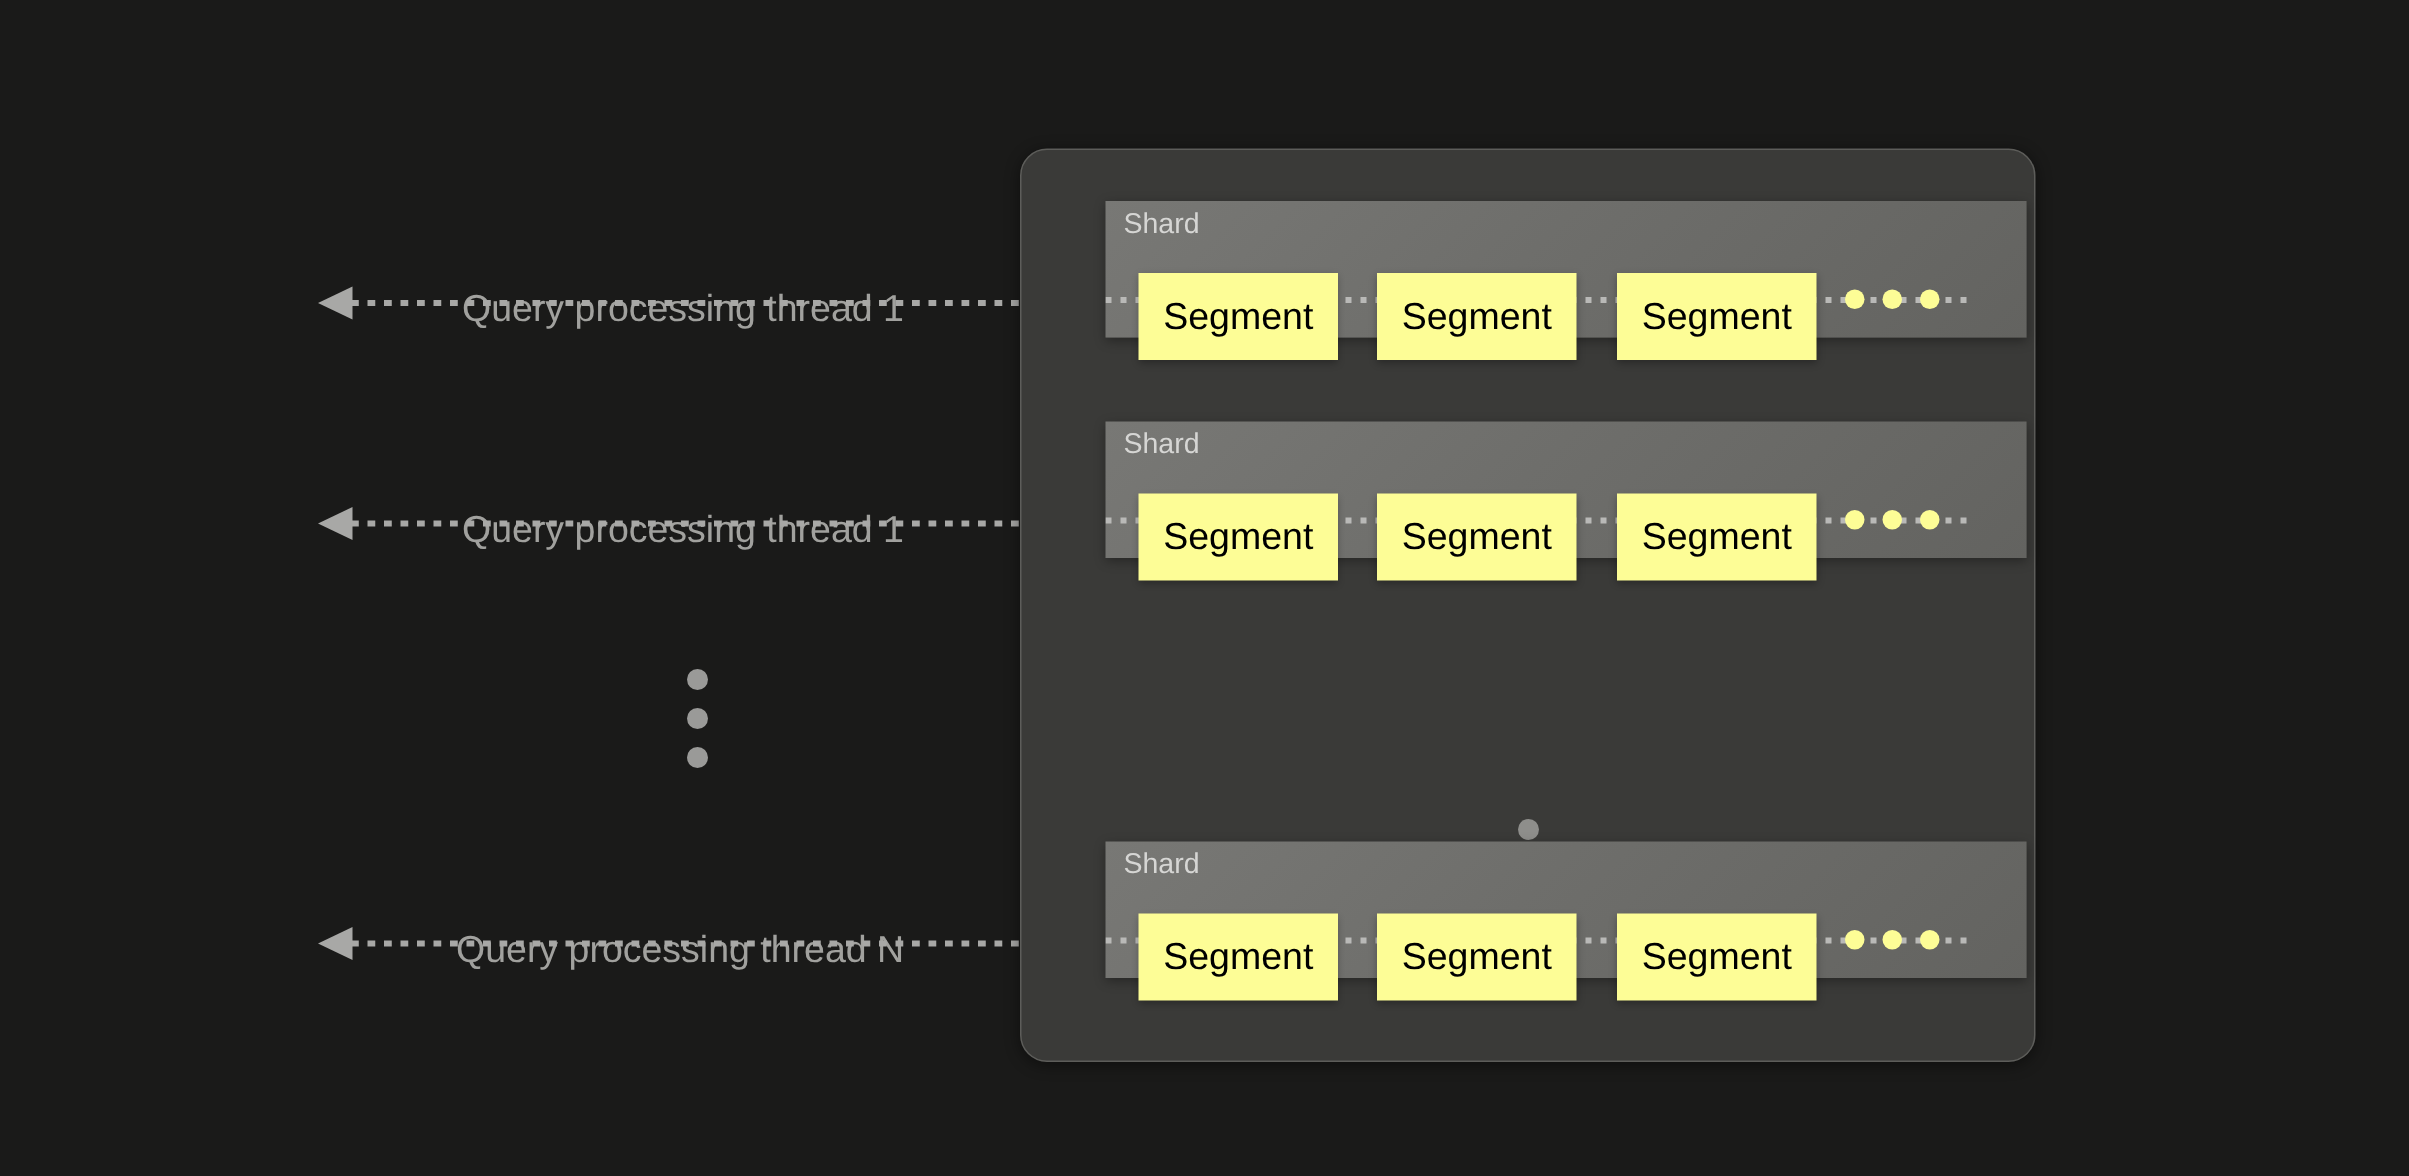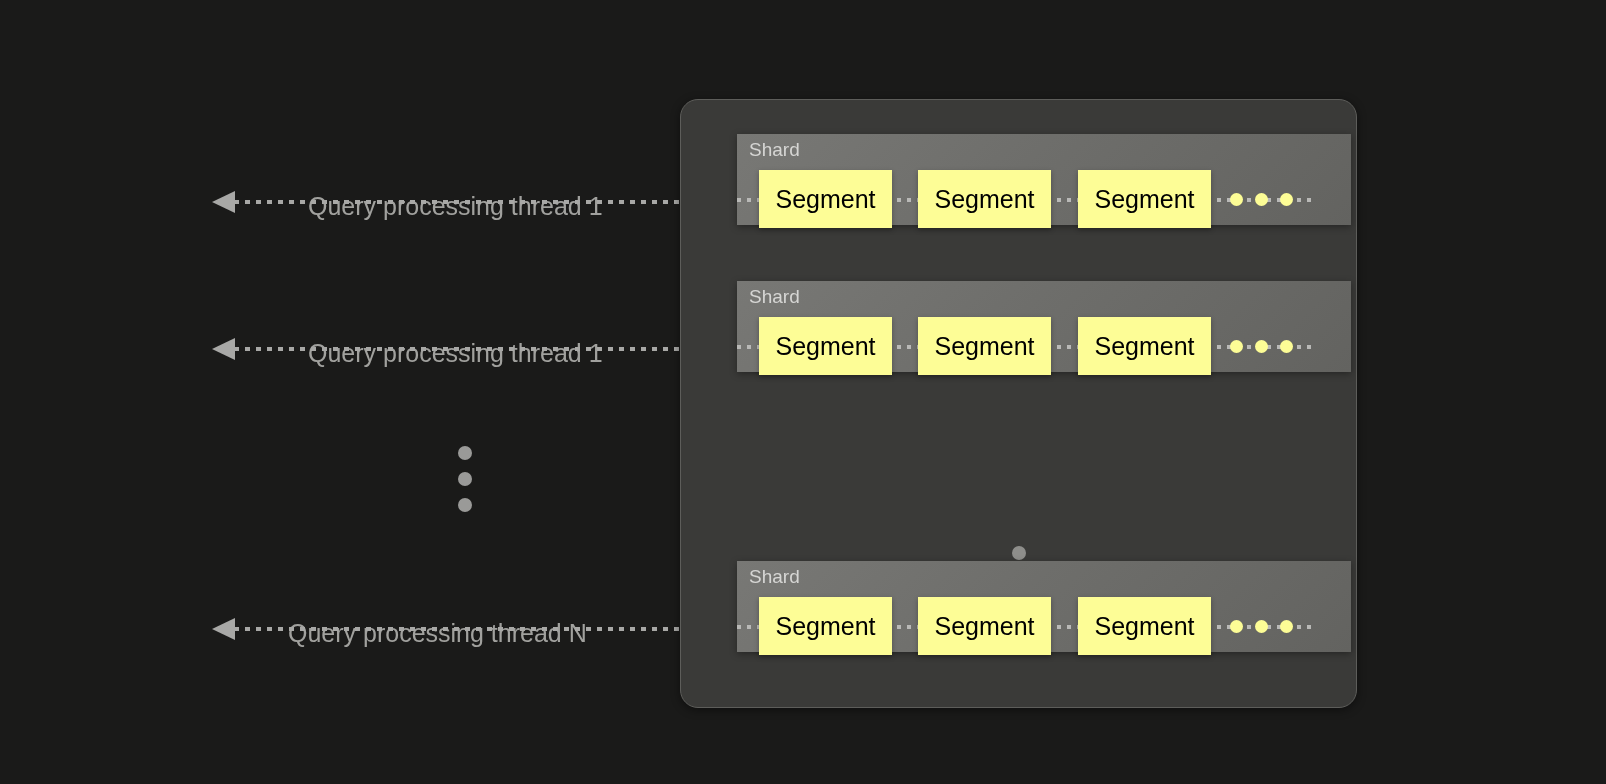--- a/index.html
+++ b/index.html
@@ -68,21 +68,21 @@
     position: absolute;
     left: 12px;
     top: 5px;
     color: #d6d6d4;
     font-size: 19px;
   }
 
   
   .segment {
     position: absolute;
-    top: 36px;
+    top: 48px;
     width: 133px;
     height: 58px;
     background: #fdfd96;
     display: flex;
     align-items: center;
     justify-content: center;
     color: #000000;
     font-size: 25px;
     box-shadow: 0 2px 5px rgba(0,0,0,0.3);
   }
@@ -164,21 +164,21 @@
     <div class="arrow-line" style="left:234px; top:200px; width:502px;"></div>
   </div>
 
   <div class="thread-row">
     <div class="thread-label" style="left:308px; top:311px;">Query processing thread 1</div>
     <div class="arrow-head" style="left:212px; top:338px;"></div>
     <div class="arrow-line" style="left:234px; top:347px; width:502px;"></div>
   </div>
 
   <div class="thread-row">
-    <div class="thread-label" style="left:288px; top:591px;">Query processing thread N</div>
+    <div class="thread-label" style="left:304px; top:591px;">Query processing thread N</div>
     <div class="arrow-head" style="left:212px; top:618px;"></div>
     <div class="arrow-line" style="left:234px; top:627px; width:502px;"></div>
   </div>
 
   <div class="vdots" style="left:458px; top:446px;">
     <span class="d d0"></span>
     <span class="d d1"></span>
     <span class="d d2"></span>
   </div>
 

